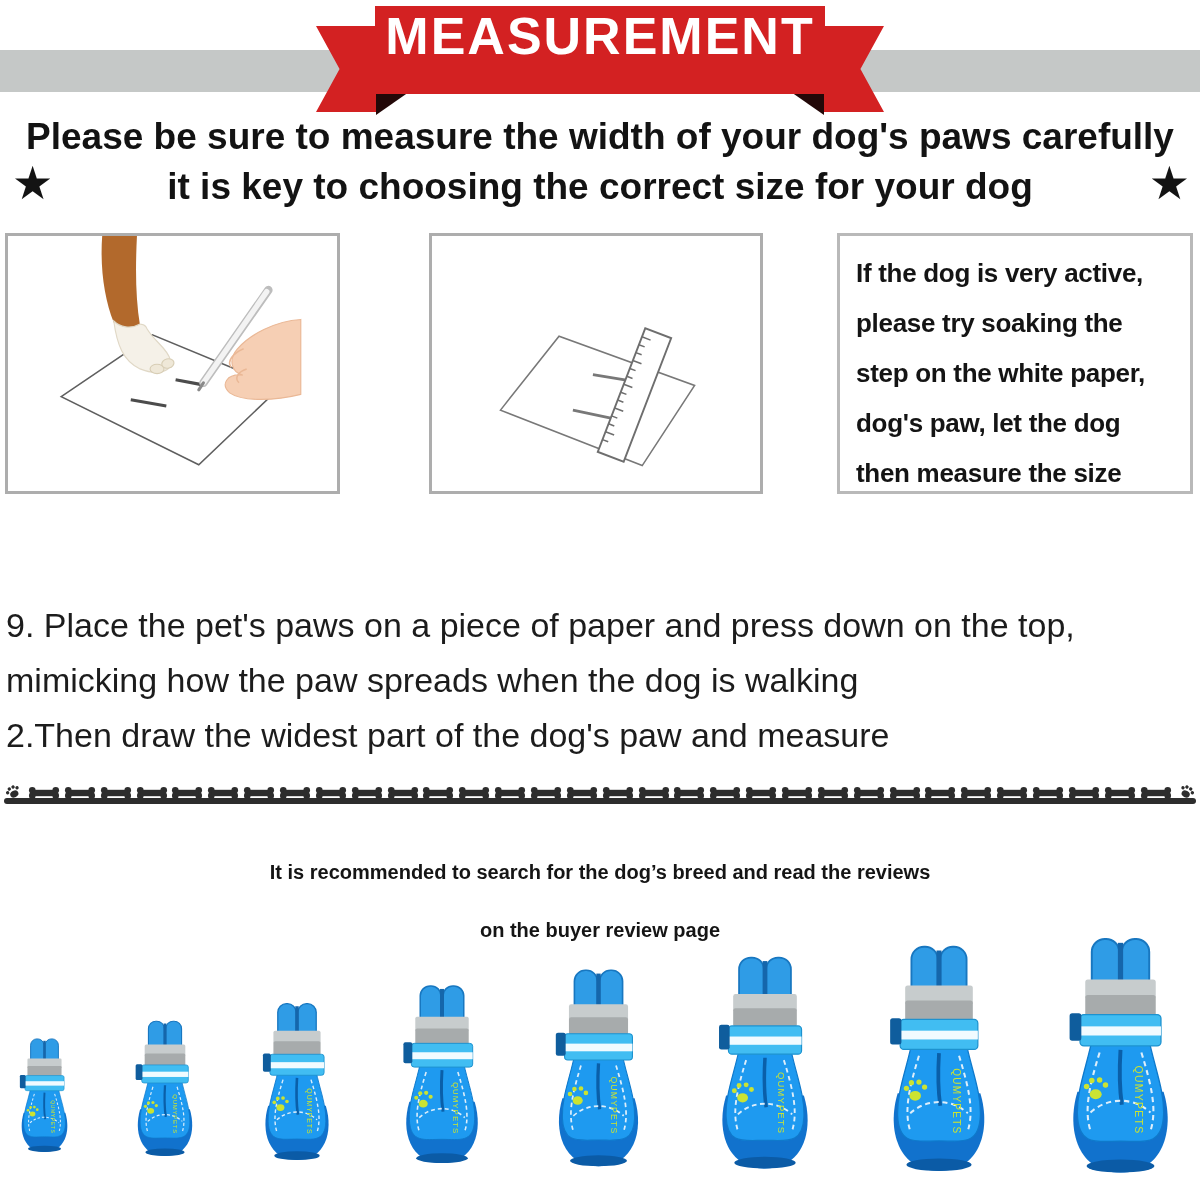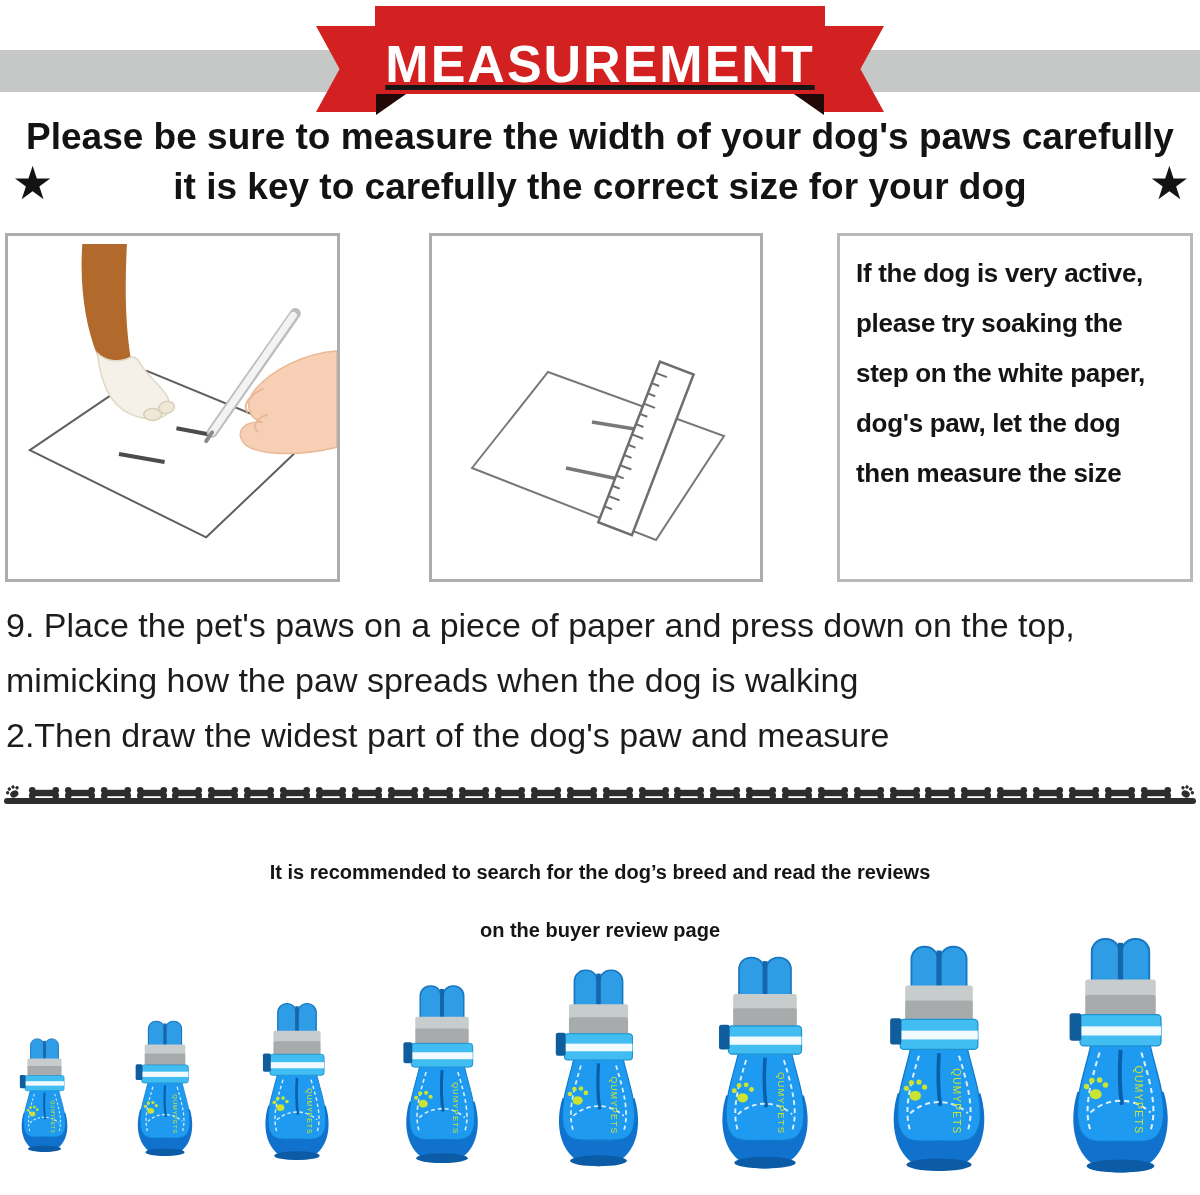--- a/index.html
+++ b/index.html
@@ -10,31 +10,31 @@
   
   .gray-bar{position:absolute;left:0;top:50px;width:100%;height:42px;background:var(--bar-gray,#c5c8c7);z-index:1;}
   .ribbon-wing{position:absolute;top:26px;width:62px;height:86px;background:var(--ribbon-red,#d32122);z-index:2;}
   .wing-left{left:316px;clip-path:polygon(100% 0,100% 100%,0 100%,38% 50%,0 0);}
   .wing-right{left:822px;clip-path:polygon(0 0,0 100%,100% 100%,62% 50%,100% 0);}
   .ribbon-fold{position:absolute;top:92px;width:33px;height:23px;background:#230808;z-index:2;}
   .fold-left{left:376px;clip-path:polygon(0 0,100% 0,0 100%);}
   .fold-right{left:791px;clip-path:polygon(0 0,100% 0,100% 100%);}
   .ribbon-main{
     position:absolute;left:375px;top:6px;width:450px;height:88px;background:var(--ribbon-red,#d32122);
-    z-index:3;display:flex;align-items:flex-end;justify-content:center;text-decoration:underline;
+    z-index:3;display:flex;align-items:flex-start;justify-content:center;
   }
   .banner-title{color:#ffffff;font-weight:bold;font-size:52px;letter-spacing:2px;}
   
   .headline{position:absolute;top:112px;left:0;width:100%;text-align:center;font-weight:bold;
     font-size:37px;line-height:50px;color:#131313;}
   .star{position:absolute;top:160px;font-size:46px;color:#131313;line-height:46px;}
   .star-left{left:12px;}
   .star-right{right:10px;}
   
-  .panel{position:absolute;top:233px;height:349px;background:#fff;border:3px solid #adadad;box-sizing:border-box;}
+  .panel{position:absolute;top:233px;height:261px;background:#fff;border:3px solid #adadad;box-sizing:border-box;}
   .panel-1{left:5px;width:335px;}
   .panel-2{left:429px;width:334px;}
   .panel-3{left:837px;width:356px;border-color:#b9b9b9;}
   .panel svg.illu{width:100%;height:100%;display:block;}
   .note-text{padding:12px 12px 0 16px;font-weight:bold;font-size:26px;line-height:50px;letter-spacing:-0.3px;color:#141414;}
   .note-line{white-space:nowrap;}
   
   .steps{position:absolute;top:598px;left:6px;width:1192px;font-size:34px;line-height:55px;color:#1c1c1c;}
   .step-line{white-space:nowrap;}
   
@@ -62,21 +62,21 @@
   <div class="ribbon-wing wing-left"></div>
   <div class="ribbon-wing wing-right"></div>
   <div class="ribbon-fold fold-left"></div>
   <div class="ribbon-fold fold-right"></div>
   <div class="ribbon-main">
     <span class="banner-title">MEASUREMENT</span>
   </div>
 
   <div class="headline">
     <div>Please be sure to measure the width of your dog's paws carefully</div>
-    <div>it is key to carefully the correct size for your dog</div>
+    <div>it is key to choosing the correct size for your dog</div>
   </div>
   <div class="star star-left">★</div>
   <div class="star star-right">★</div>
 
   <div class="panel panel-1">
     <svg class="illu" viewBox="0 0 332 330">
       <polygon points="22,208 140,128 305,196 200,296" fill="#ffffff" stroke="#5f5f5f" stroke-width="2"></polygon>
       <path d="M112,212 L158,220" stroke="#4c4c4c" stroke-width="4"></path>
       <path d="M170,186 L202,192" stroke="#4c4c4c" stroke-width="4"></path>
       <path d="M75,0 C72,42 78,82 90,112 C100,121 116,123 124,116 C118,80 118,40 120,0 Z" fill="#b2692c"></path>

